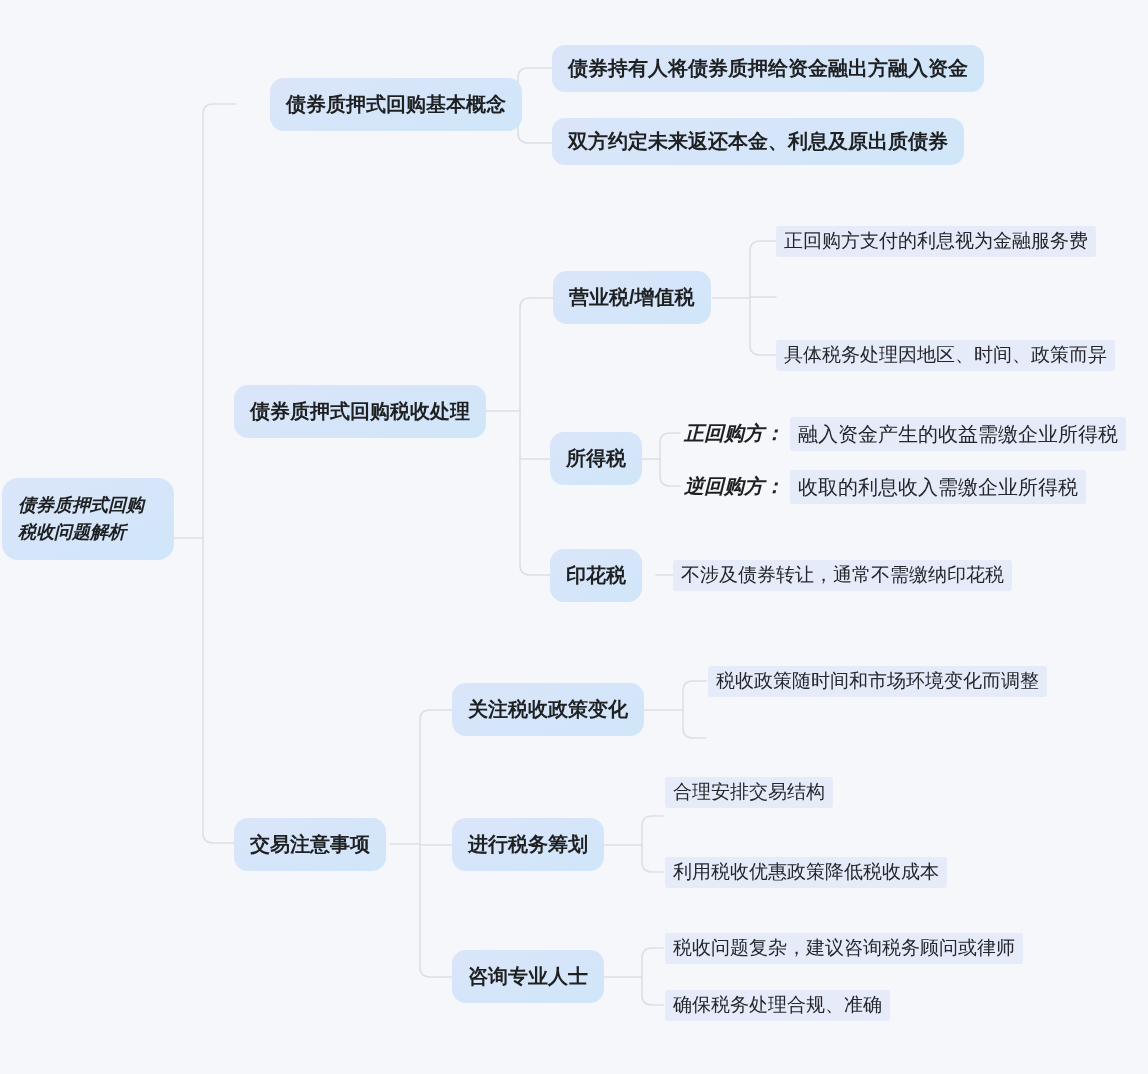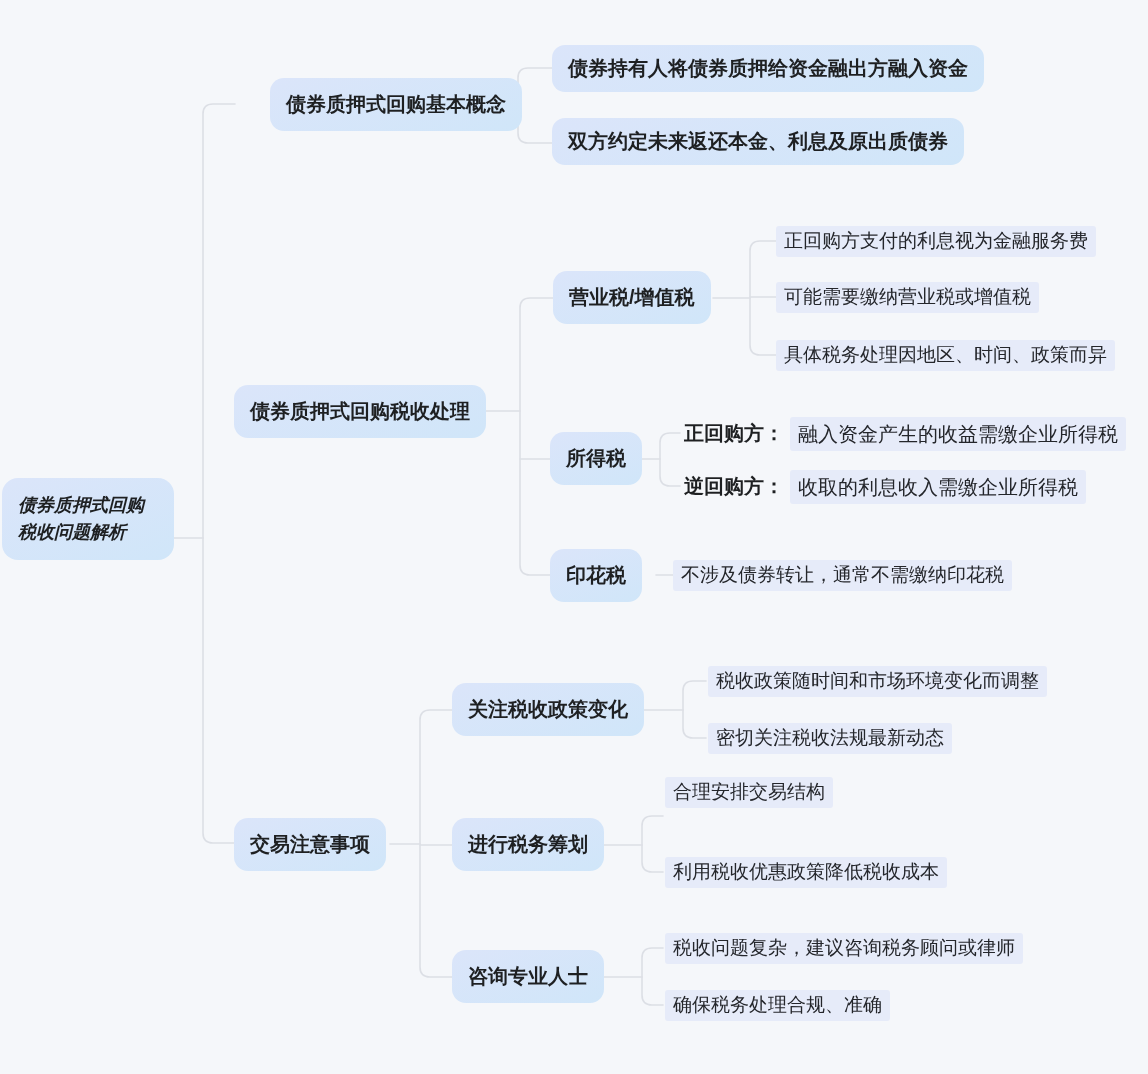--- a/index.html
+++ b/index.html
@@ -47,20 +47,21 @@
     line-height:1.2;
   }
   .leaf.lg{font-size:20px;padding:5px 8px;}
   .prefix{
     position:absolute;
     font-size:20px;
     font-weight:700;
     white-space:nowrap;
     color:#1e2022;
     line-height:1.2;
+    font-style:italic;
   }
 </style>
 </head>
 <body>
 
 <div id="canvas">
 
   <svg id="wires" width="1148" height="1074" viewBox="0 0 1148 1074">
     <g fill="none" stroke="#dcdfe5" stroke-width="1.6" stroke-linecap="round">
 
@@ -101,37 +102,35 @@
   <div class="node root" style="left:2px;top:478px;">债券质押式回购税收问题解析</div>
 
   <div class="node" style="left:235px;top:78px;margin-left:35px;">债券质押式回购基本概念</div>
   <div class="node child" style="left:552px;top:45px;">债券持有人将债券质押给资金融出方融入资金</div>
   <div class="node child" style="left:552px;top:118px;">双方约定未来返还本金、利息及原出质债券</div>
 
   <div class="node" style="left:234px;top:385px;">债券质押式回购税收处理</div>
 
   <div class="node" style="left:553px;top:271px;">营业税/增值税</div>
   <div class="leaf" style="left:776px;top:226px;">正回购方支付的利息视为金融服务费</div>
-  <div class="leaf" style="left:776px;top:282px;">可能需要缴纳营业税或增值税</div>
   <div class="leaf" style="left:776px;top:340px;">具体税务处理因地区、时间、政策而异</div>
 
   <div class="node" style="left:550px;top:432px;">所得税</div>
   <div class="prefix" style="left:684px;top:421px;">正回购方：</div>
   <div class="leaf lg" style="left:790px;top:417px;">融入资金产生的收益需缴企业所得税</div>
   <div class="prefix" style="left:684px;top:474px;">逆回购方：</div>
   <div class="leaf lg" style="left:790px;top:470px;">收取的利息收入需缴企业所得税</div>
 
   <div class="node" style="left:550px;top:549px;">印花税</div>
   <div class="leaf" style="left:673px;top:560px;">不涉及债券转让，通常不需缴纳印花税</div>
 
   <div class="node" style="left:234px;top:818px;">交易注意事项</div>
 
   <div class="node" style="left:452px;top:683px;">关注税收政策变化</div>
   <div class="leaf" style="left:708px;top:666px;">税收政策随时间和市场环境变化而调整</div>
-  <div class="leaf" style="left:708px;top:723px;">密切关注税收法规最新动态</div>
 
   <div class="node" style="left:452px;top:818px;">进行税务筹划</div>
   <div class="leaf" style="left:665px;top:777px;text-align:right;">合理安排交易结构</div>
   <div class="leaf" style="left:665px;top:857px;">利用税收优惠政策降低税收成本</div>
 
   <div class="node" style="left:452px;top:950px;">咨询专业人士</div>
   <div class="leaf" style="left:665px;top:933px;">税收问题复杂，建议咨询税务顾问或律师</div>
   <div class="leaf" style="left:665px;top:990px;">确保税务处理合规、准确</div>
 
 </div>

